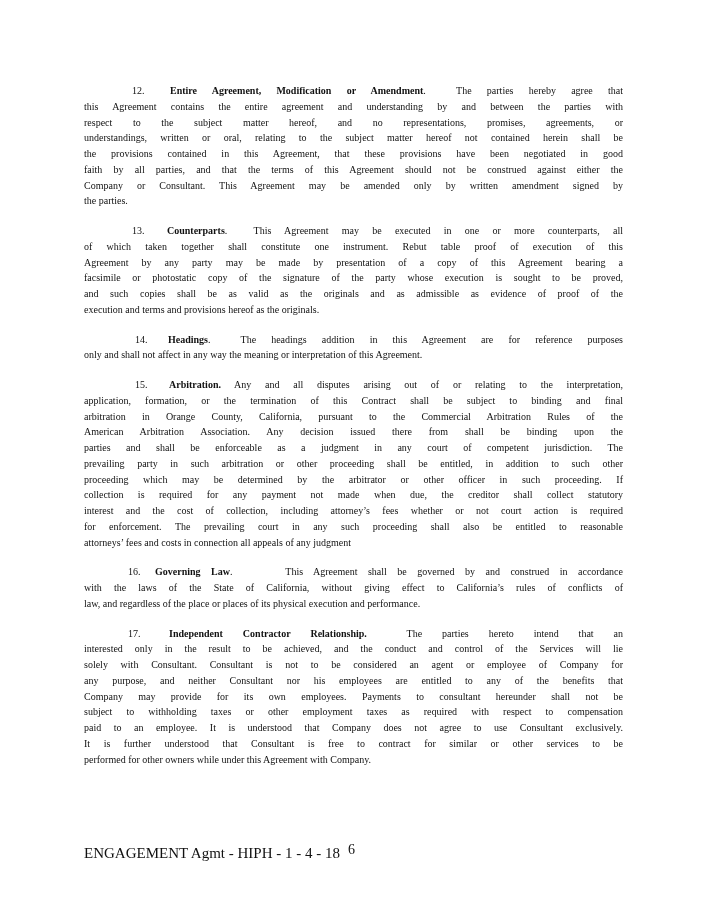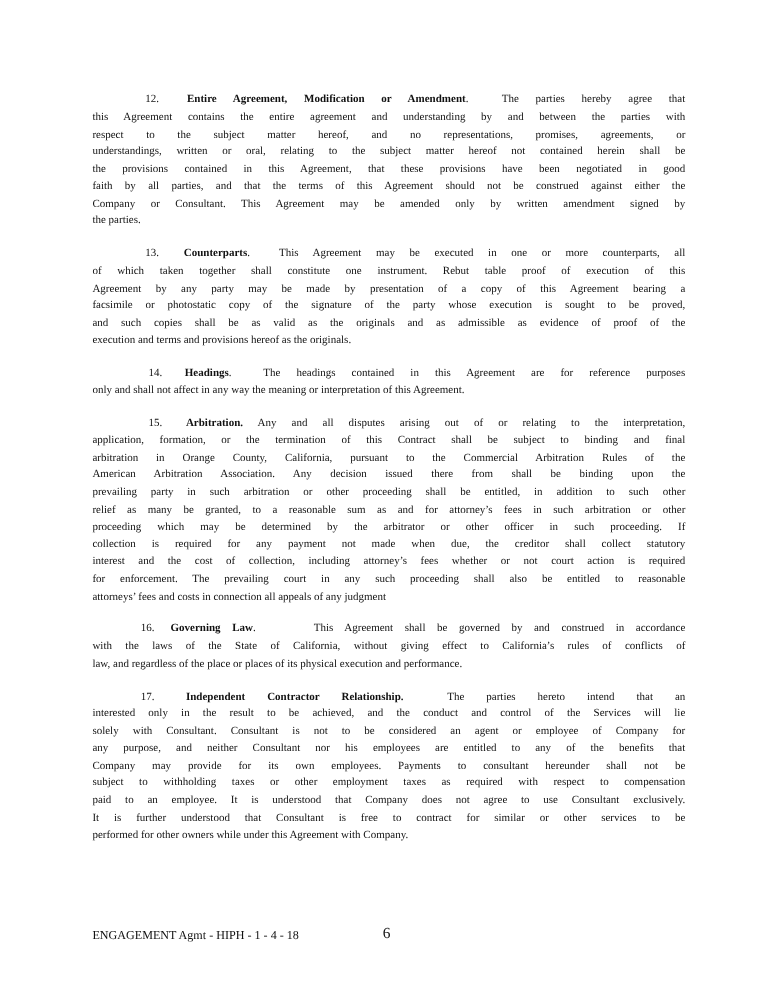--- a/index.html
+++ b/index.html
@@ -7,21 +7,21 @@
          font-family: "Liberation Serif", "DejaVu Serif", serif; color: #111; }
   .page { position: absolute; left: 84px; top: 83px; width: 539px; }
   .para { margin: 0; }
   .line { display: block; height: 15.75px; line-height: 15.75px; font-size: 10px;
           white-space: nowrap; text-align: justify; text-align-last: justify; }
   .line.last { text-align-last: left; }
   .num { display: inline-block; }
   .head { font-weight: bold; }
   .gap { display: block; height: 14px; }
   .footer { position: absolute; top: 842px; left: 84px; width: 539px; height: 16px; }
-  .footer-left { position: absolute; left: 0; top: 3px; font-size: 11px; }
+  .footer-left { position: absolute; left: 0; top: 3px; font-size: 15px; }
   .footer-page { position: absolute; left: 264px; top: 0; font-size: 14px; }
 </style>
 </head>
 <body>
 
 <div class="page">
 
   <div class="para">
     <span class="line" style="padding-left:48px;width:491px;">
       <span class="num" style="width:38px;">12.</span><span class="head">Entire Agreement, Modification or Amendment</span><span>.</span><span style="white-space:pre;">  The parties hereby agree that</span>
@@ -43,35 +43,35 @@
     <span class="line">of which taken together shall constitute one instrument. Rebut table proof of execution of this</span>
     <span class="line">Agreement by any party may be made by presentation of a copy of this Agreement bearing a</span>
     <span class="line">facsimile or photostatic copy of the signature of the party whose execution is sought to be proved,</span>
     <span class="line">and such copies shall be as valid as the originals and as admissible as evidence of proof of the</span>
     <span class="line last">execution and terms and provisions hereof as the originals.</span>
   </div>
   <span class="gap"></span>
 
   <div class="para">
     <span class="line" style="padding-left:51px;width:488px;">
-      <span class="num" style="width:33px;">14.</span><span class="head">Headings</span><span>.</span><span style="white-space:pre;">  The headings contained in this Agreement are for reference purposes</span>
+      <span class="num" style="width:33px;">14.</span><span class="head">Headings</span><span>.</span><span style="white-space:pre;">  The headings addition in this Agreement are for reference purposes</span>
     </span>
     <span class="line last">only and shall not affect in any way the meaning or interpretation of this Agreement.</span>
   </div>
   <span class="gap"></span>
 
   <div class="para">
     <span class="line" style="padding-left:51px;width:488px;">
       <span class="num" style="width:34px;">15.</span><span class="head">Arbitration.</span><span></span><span style="white-space:pre;"> Any and all disputes arising out of or relating to the interpretation,</span>
     </span>
     <span class="line">application, formation, or the termination of this Contract shall be subject to binding and final</span>
     <span class="line">arbitration in Orange County, California, pursuant to the Commercial Arbitration Rules of the</span>
     <span class="line">American Arbitration Association. Any decision issued there from shall be binding upon the</span>
+    <span class="line">parties and shall be enforceable as a judgment in any court of competent jurisdiction. The</span>
     <span class="line">prevailing party in such arbitration or other proceeding shall be entitled, in addition to such other</span>
-    <span class="line">relief as many be granted, to a reasonable sum as and for attorney’s fees in such arbitration or other</span>
     <span class="line">proceeding which may be determined by the arbitrator or other officer in such proceeding. If</span>
     <span class="line">collection is required for any payment not made when due, the creditor shall collect statutory</span>
     <span class="line">interest and the cost of collection, including attorney’s fees whether or not court action is required</span>
     <span class="line">for enforcement. The prevailing court in any such proceeding shall also be entitled to reasonable</span>
     <span class="line last">attorneys’ fees and costs in connection all appeals of any judgment</span>
   </div>
   <span class="gap"></span>
 
   <div class="para">
     <span class="line" style="padding-left:44px;width:495px;">

